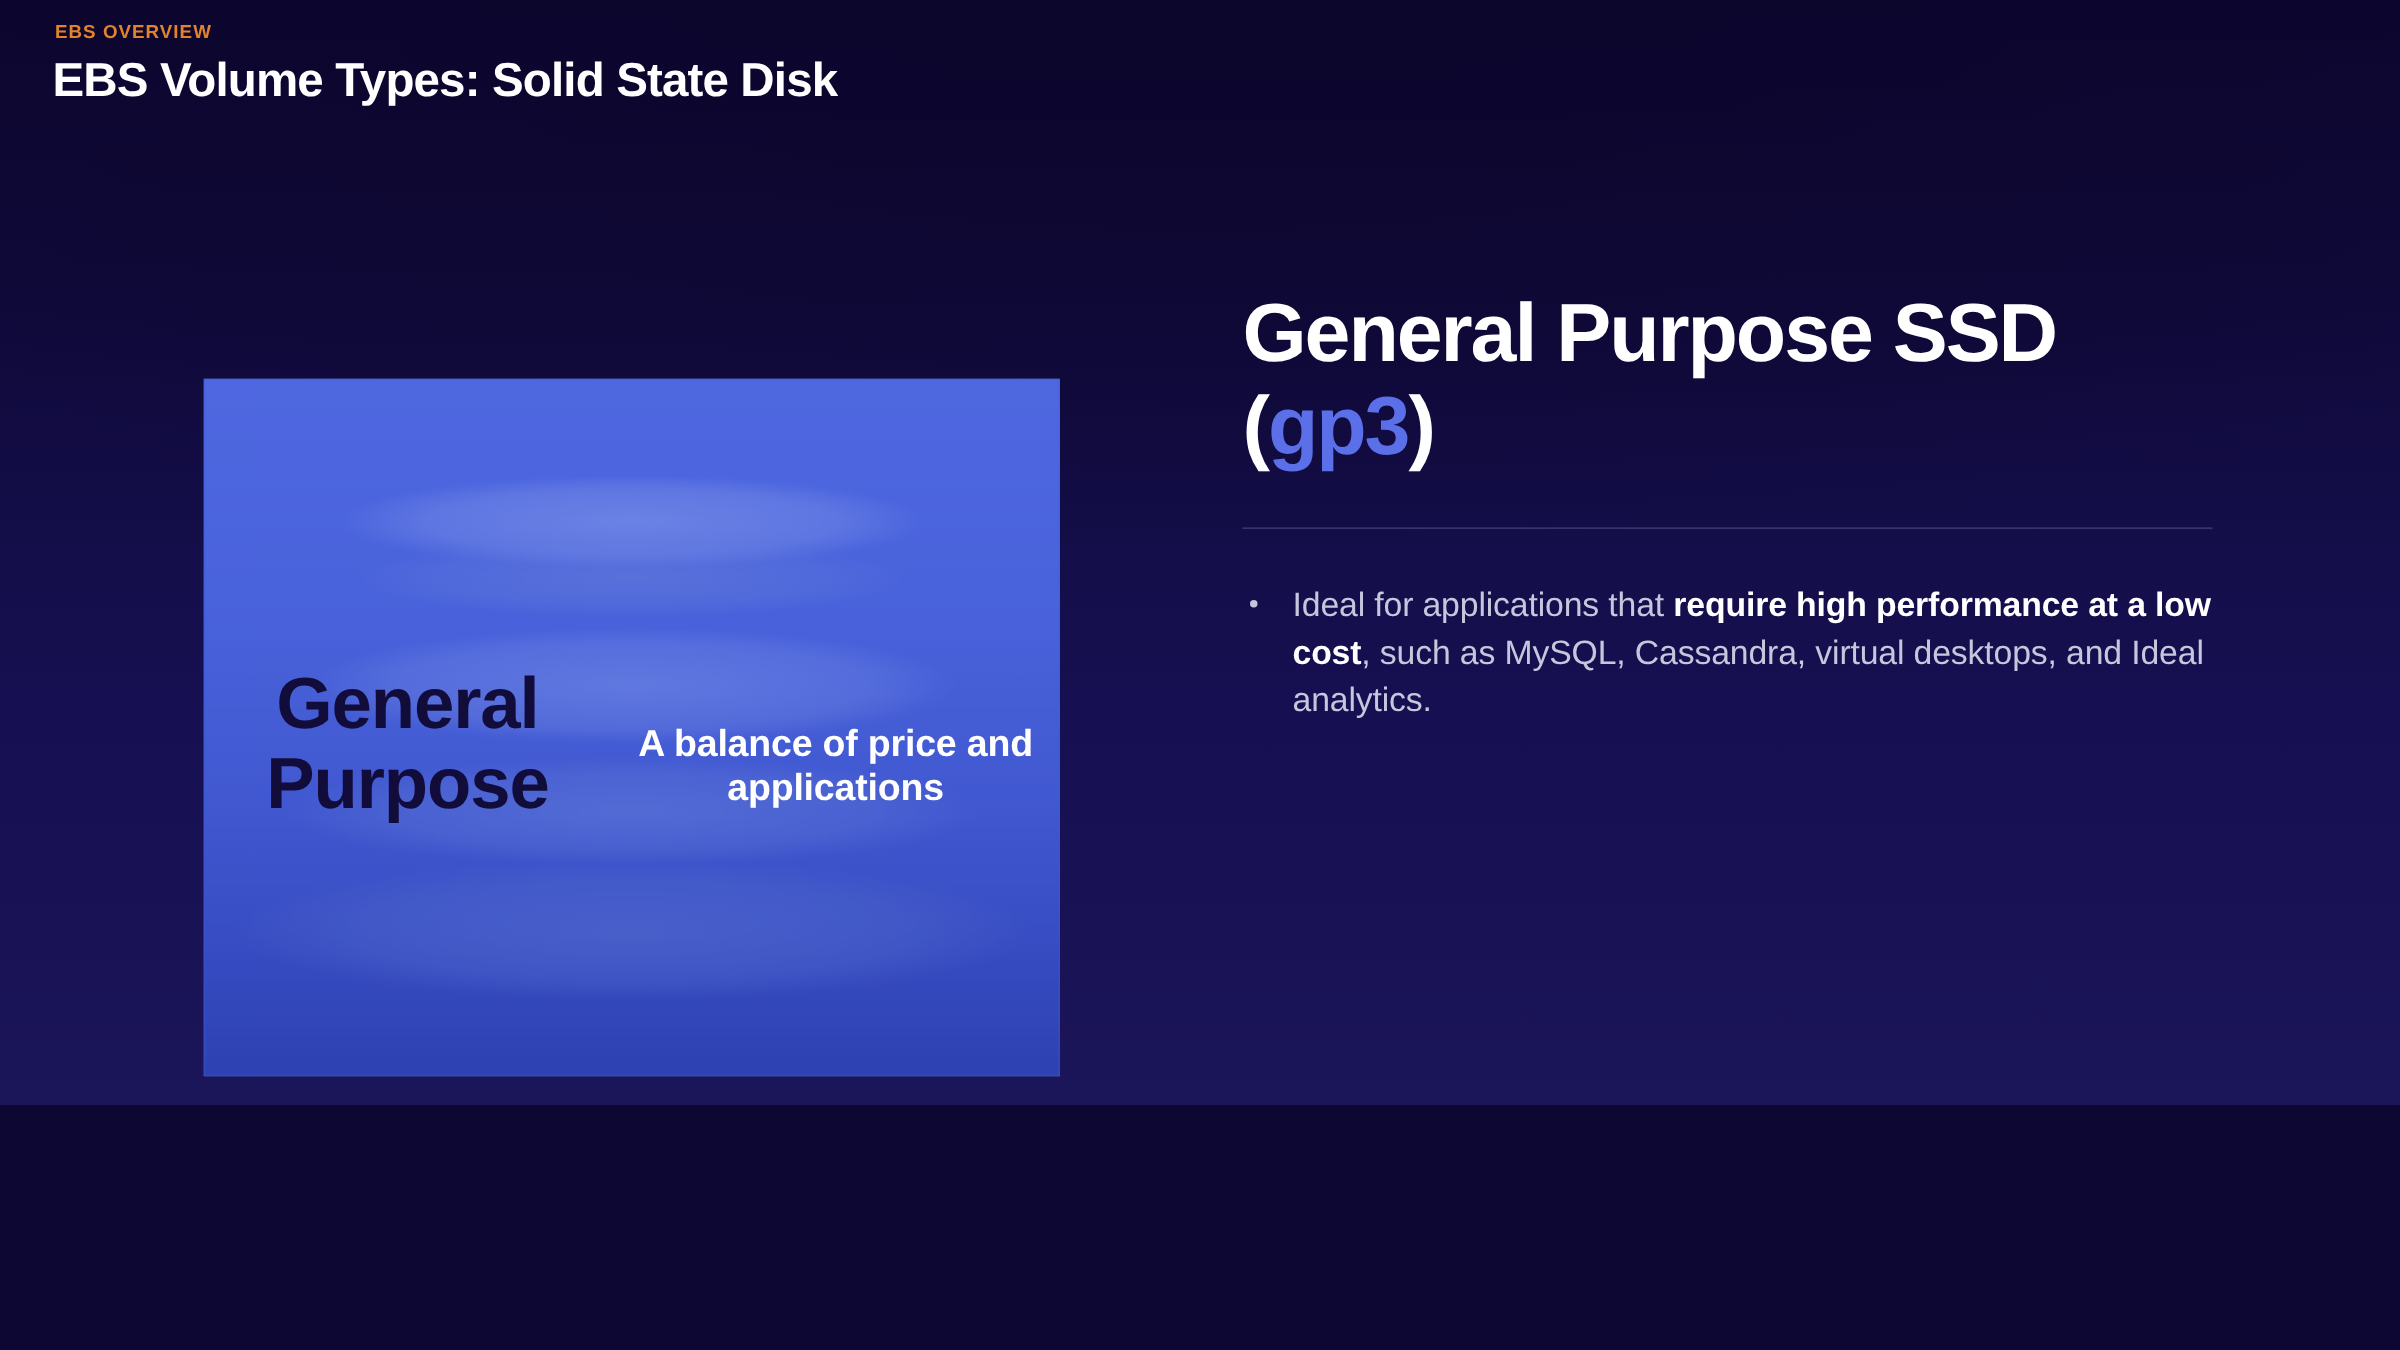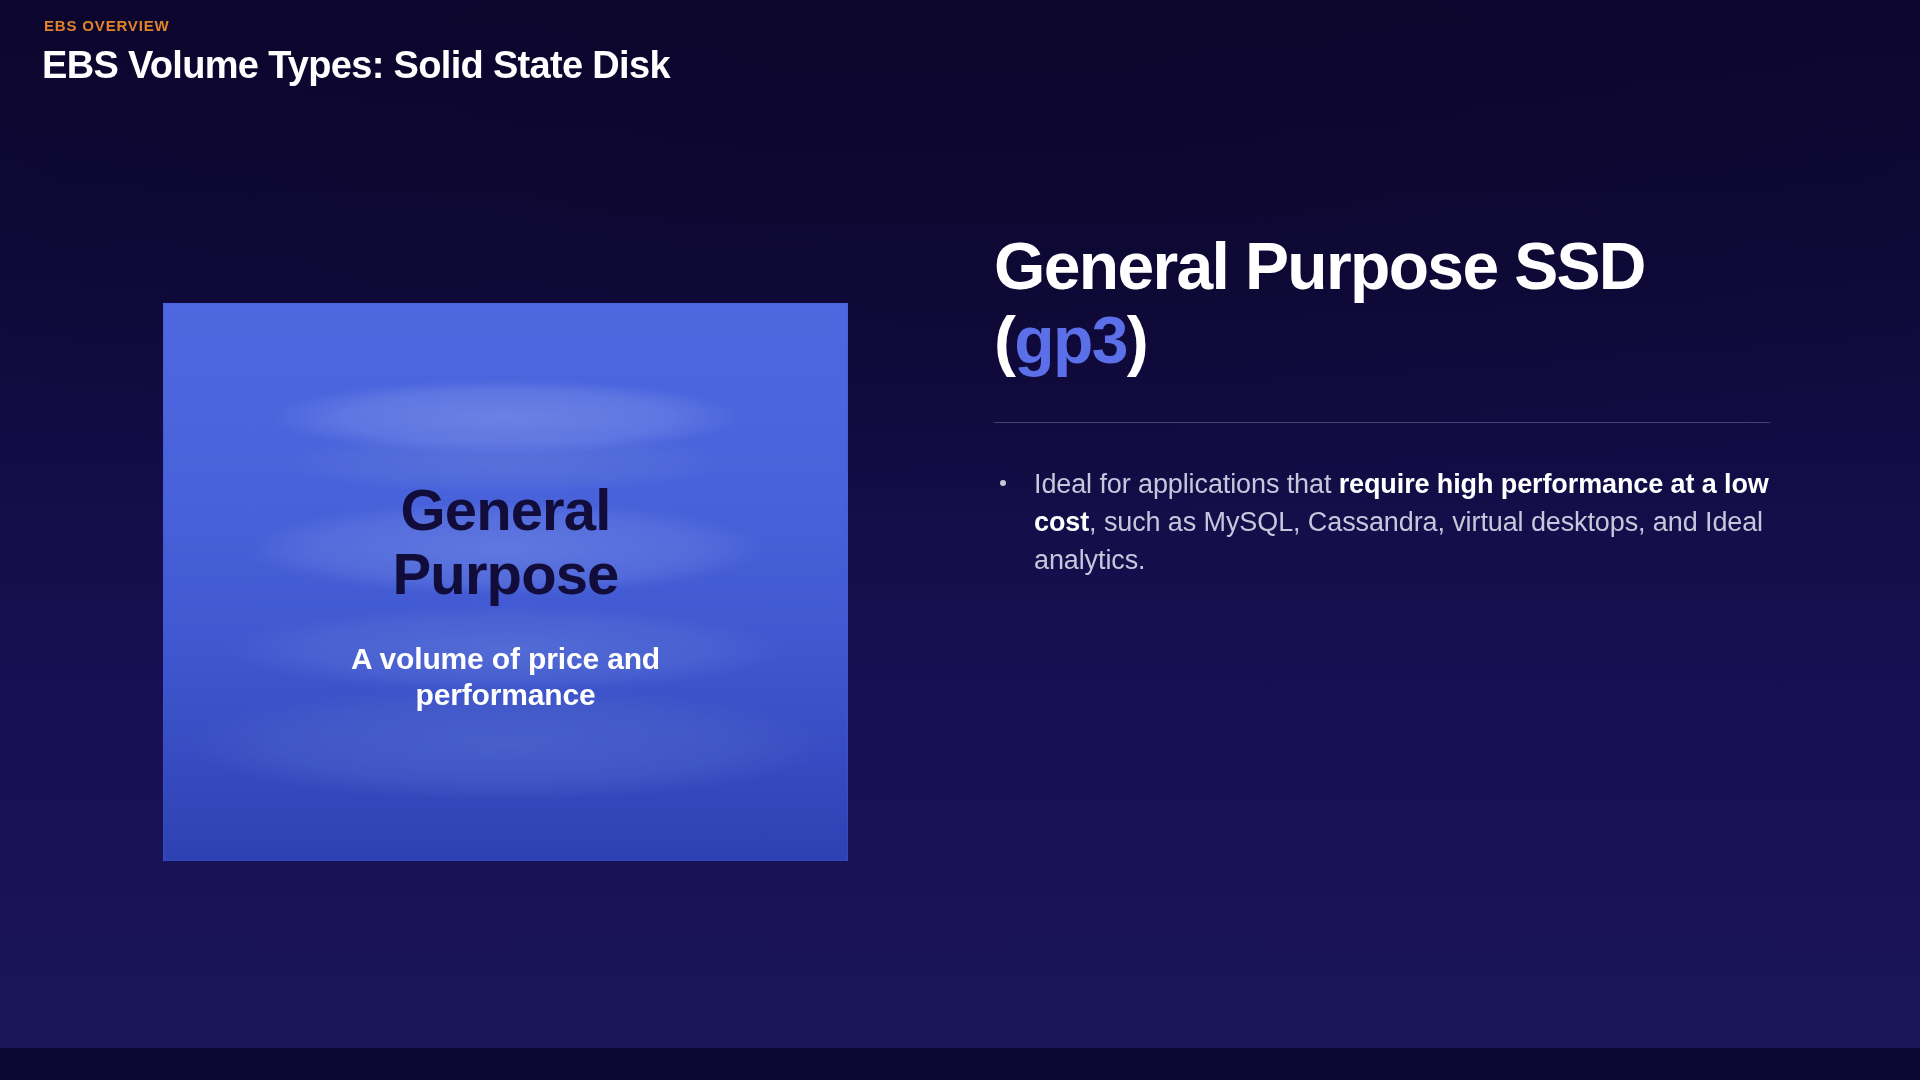--- a/index.html
+++ b/index.html
@@ -11,21 +11,21 @@
     width: 1920px;
     height: 1080px;
     overflow: hidden;
     font-family: "Liberation Sans", sans-serif;
     -webkit-font-smoothing: antialiased;
   }
 
   .slide {
     position: relative;
     width: 1920px;
-    height: 1048px;
+    height: 884px;
     background:
       radial-gradient(130% 80% at 50% 0%, rgba(12,6,44,0.85) 0%, rgba(12,6,44,0.0) 62%),
       linear-gradient(180deg, #0C0630 0%, #100A3C 28%, #161052 64%, #1B1559 100%);
     overflow: hidden;
   }
 
   
   .header {
     position: absolute;
     left: 42px;
@@ -77,21 +77,21 @@
   .media-tint {
     position: absolute;
     inset: 0;
     background: linear-gradient(180deg, rgba(92,118,232,0.42) 0%, rgba(74,98,214,0.40) 100%);
     mix-blend-mode: multiply;
   }
   .media-overlay {
     position: absolute;
     inset: 0;
     display: flex;
-    flex-direction: column;
+    flex-direction: row;
     align-items: center;
     justify-content: center;
     text-align: center;
     padding-top: 26px;
     box-sizing: border-box;
   }
   .media-heading {
     font-size: 58px;
     font-weight: 700;
     letter-spacing: -0.015em;
@@ -172,21 +172,21 @@
   <div class="header">
     <div class="eyebrow">EBS OVERVIEW</div>
     <h1 class="slide-title">EBS Volume Types: Solid State Disk</h1>
   </div>
 
   <div class="media-card">
     <div class="media-photo"></div>
     <div class="media-tint"></div>
     <div class="media-overlay">
       <div class="media-heading">General Purpose</div>
-      <div class="media-sub">A volume of price and performance</div>
+      <div class="media-sub">A balance of price and applications</div>
     </div>
   </div>
 
   <div class="content">
     <h2 class="content-heading"><span>General Purpose SSD (</span><span class="accent">gp3</span><span>)</span></h2>
 
     <div class="divider"></div>
 
     <ul class="bullets" id="bullet-list">
         <li class="bullet"><span class="dot"></span><span>Ideal for applications that </span><b>require high performance at a low cost</b><span>, such as MySQL, Cassandra, virtual desktops, and Ideal analytics.</span></li>

